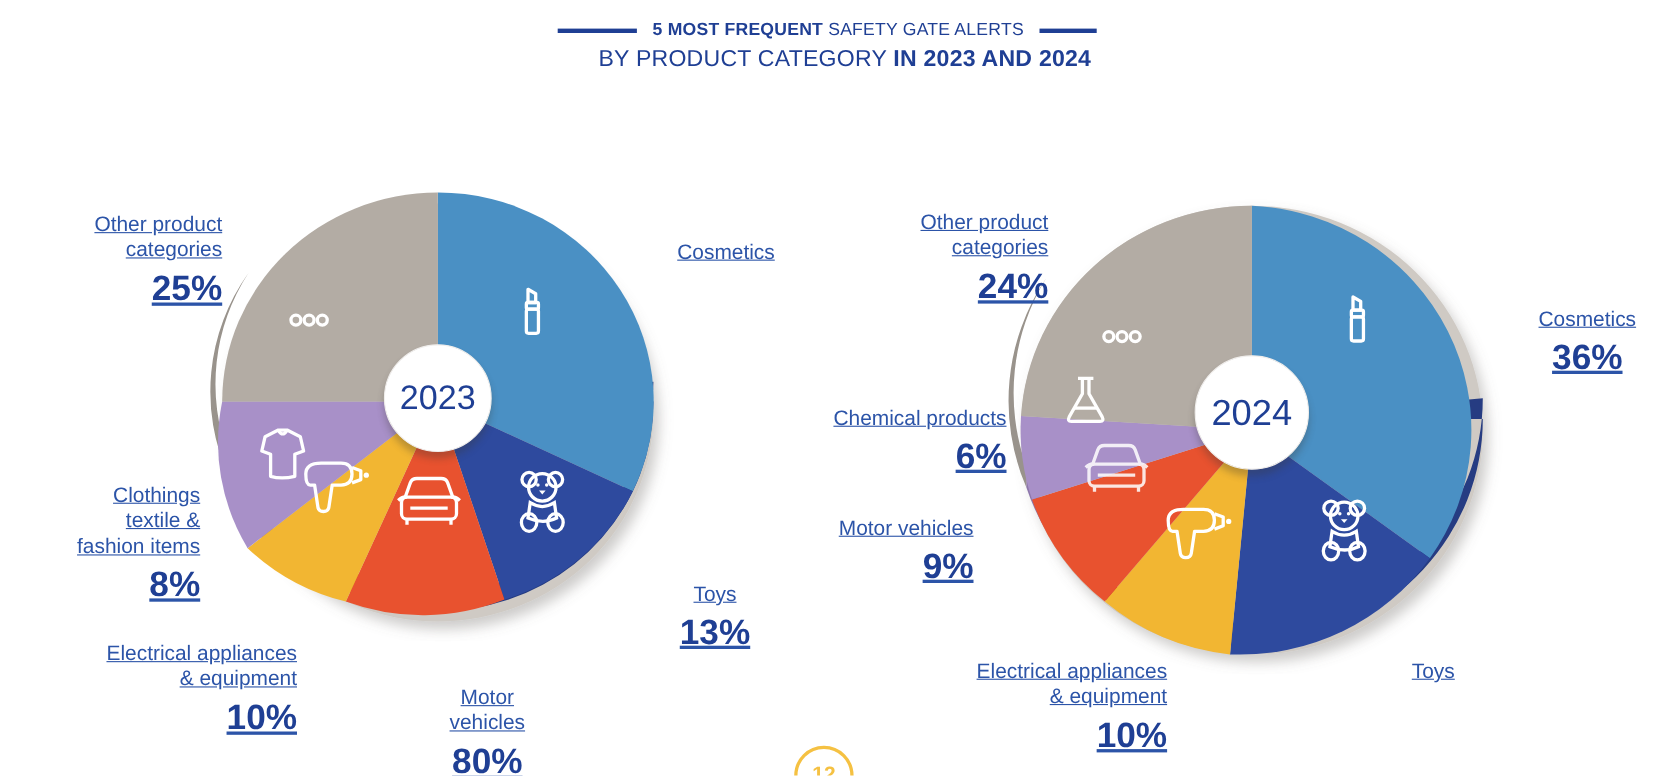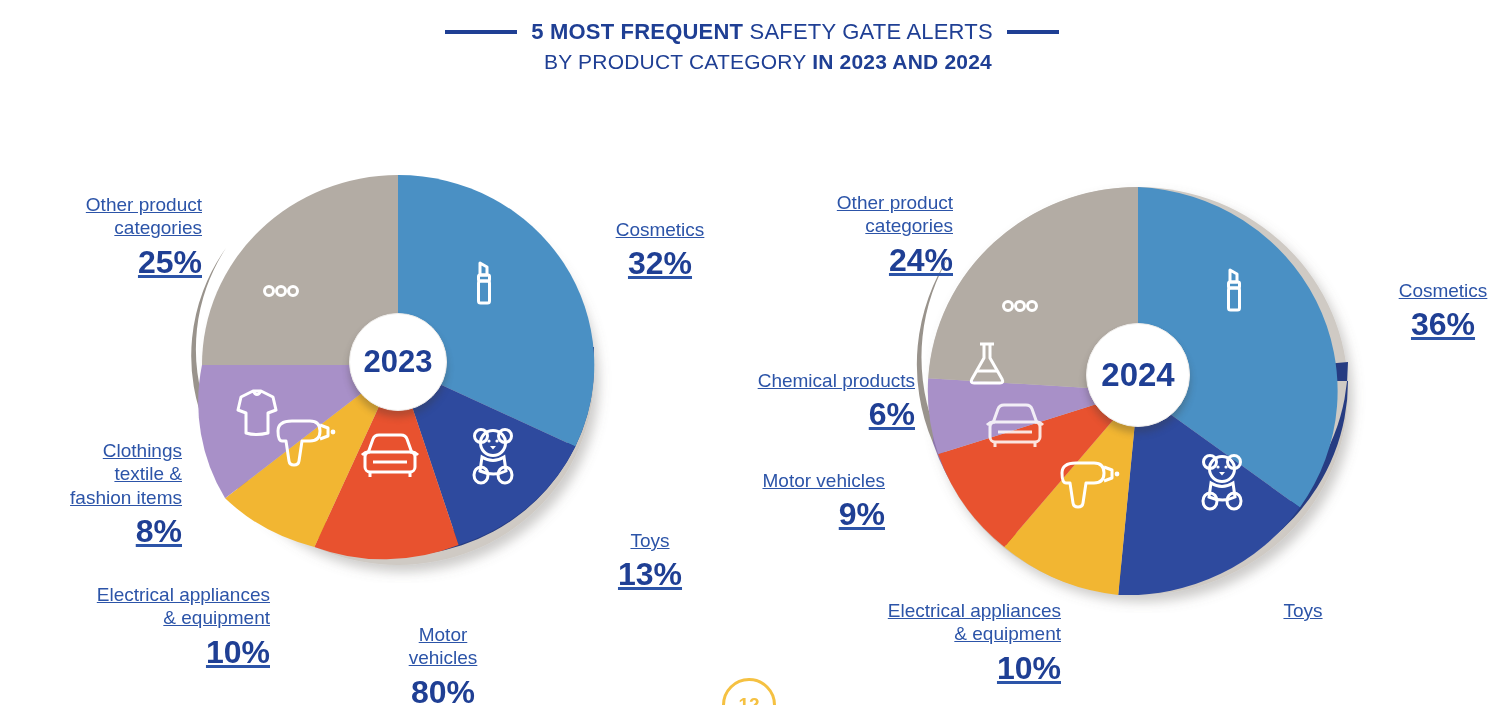--- a/index.html
+++ b/index.html
@@ -20,21 +20,21 @@
   .title-block {
     position: absolute;
     top: 18px; left: 0; width: 1504px;
     text-align: center;
     color: #1f3f94;
     line-height: 1.28;
   }
   .title-line1 {
     display: flex; align-items: center; justify-content: center;
     gap: 14px;
-    font-size: 22px;
+    font-size: 16px;
     letter-spacing: 0.2px;
   }
   .title-rule {
     display: block;
     width: 72px; height: 4px;
     background: #1f3f94;
   }
   .title-rule.short { width: 52px; }
   .t-bold { font-weight: bold; }
   .t-reg { font-weight: normal; }
@@ -55,21 +55,21 @@
   #pie-wrap-2023 { left: 148px; top: 15px; width: 440px; height: 440px; }
   #pie-wrap-2024 { left: 188px; top: 15px; width: 470px; height: 470px; }
   .pie-svg { position: absolute; left: 0; top: 0; width: 100%; height: 100%; }
 
   .center-badge {
     position: absolute;
     border-radius: 50%;
     background: #ffffff;
     display: flex; align-items: center; justify-content: center;
     color: #1f3f94;
-    font-weight: bold;
+    font-weight: normal;
     box-shadow: 0 6px 7px rgba(60,55,50,0.30), 0 1px 0 #ffffff inset;
     border: 1px solid #f0eeec;
   }
   #badge-2023 {
     width: 98px; height: 98px;
     left: 171px; top: 170px;
     font-size: 31px;
   }
   #badge-2024 {
     width: 104px; height: 104px;
@@ -231,21 +231,20 @@
         <span class="pct">80%</span>
       </div>
 
       <div class="lbl left-al" style="left:545px; top:378px; width:150px;">
         <span>Toys</span>
         <span class="pct">13%</span>
       </div>
 
       <div class="lbl left-al" style="left:545px; top:67px; width:170px;">
         <span>Cosmetics</span>
-        <span class="pct">32%</span>
       </div>
     </div>
 
     <div class="chart" id="chart-2024">
 
       <div class="pie-wrap" id="pie-wrap-2024">
         <svg class="pie-svg" viewBox="0 0 470 470">
           <defs>
             <filter id="sh24" x="-20%" y="-20%" width="150%" height="150%">
               <feDropShadow dx="5" dy="7" stdDeviation="6" flood-color="#6e6a66" flood-opacity="0.35"></feDropShadow>

